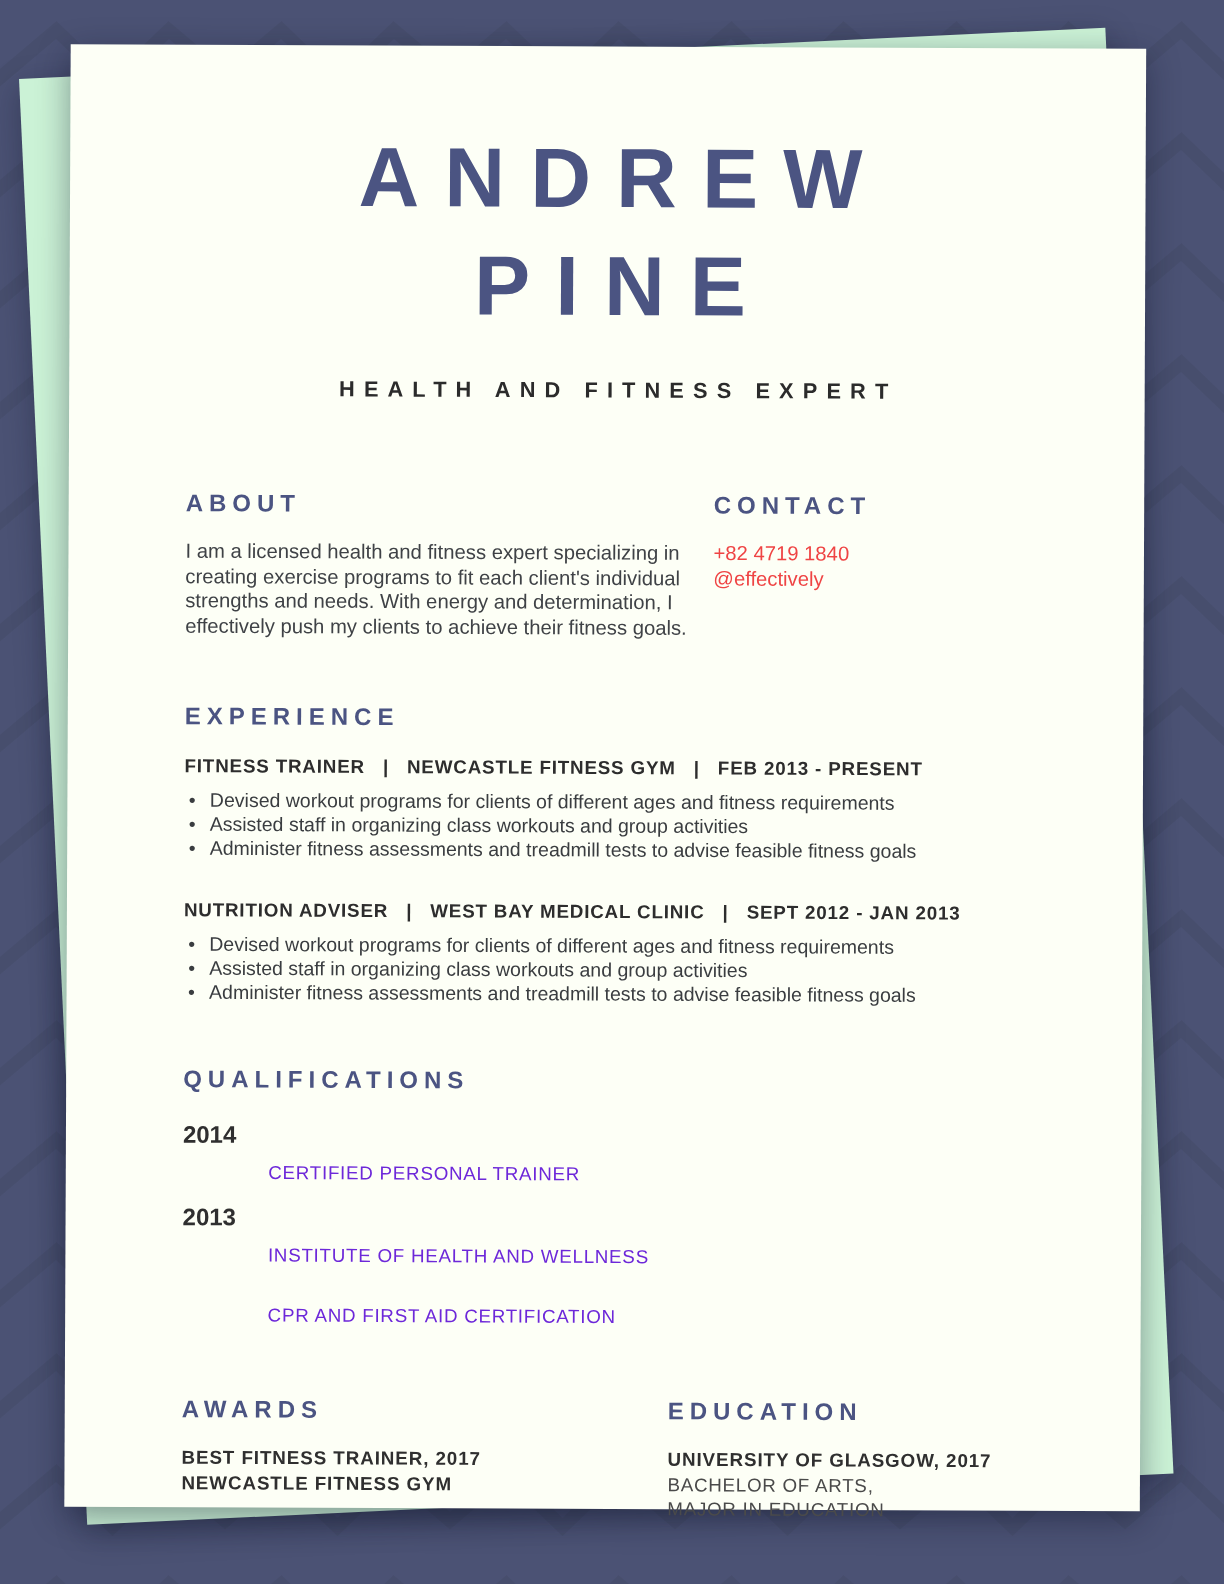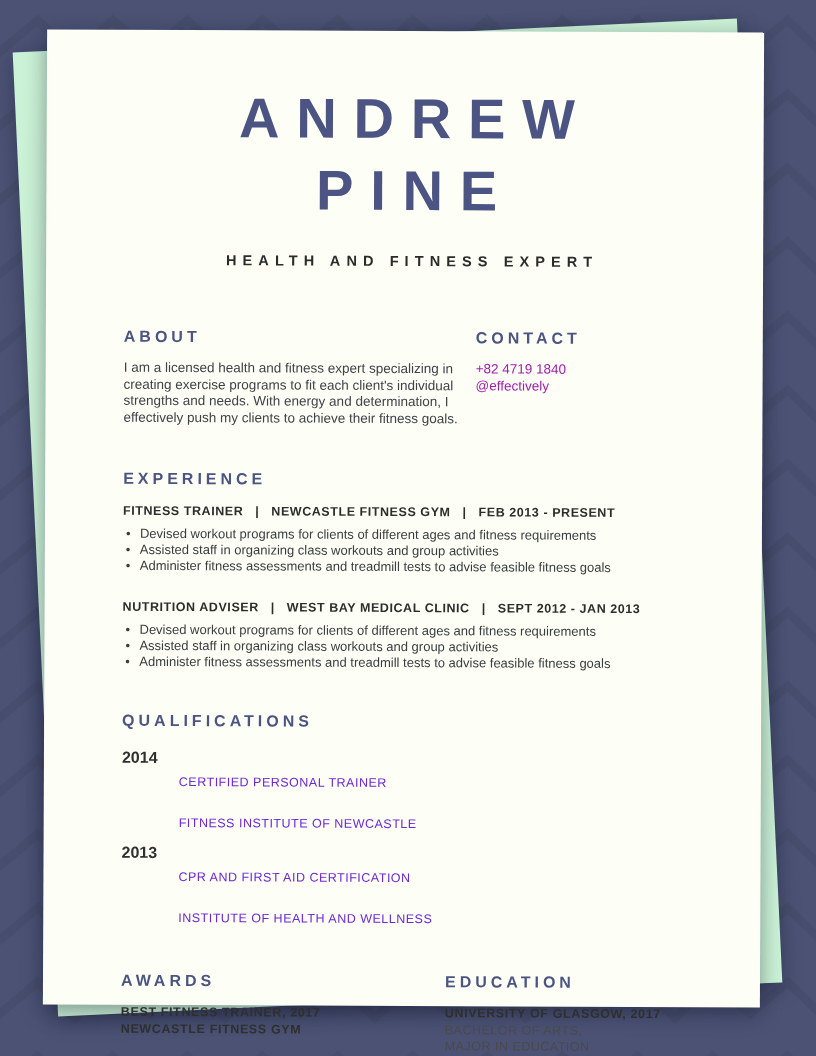--- a/index.html
+++ b/index.html
@@ -56,21 +56,21 @@
   .row { display: flex; }
   .row-about { margin-top: 60px; }
   .col-about { width: 352px; flex: 0 0 352px; padding-right: 12px; box-sizing: border-box; }
   .col-contact { flex: 1; }
 
   .about-text {
     margin: 0;
     font-size: 13.5px; line-height: 16.5px;
     color: #3f4246;
   }
-  .contact-line { font-size: 13.5px; line-height: 16.5px; color: #a21caf; }
+  .contact-line { font-size: 13.5px; line-height: 16.5px; color: #ef4444; }
 
   .experience { margin-top: 44px; }
   .experience h2 { margin-bottom: 0; }
   .job { margin-top: 16px; }
   .job + .job { margin-top: 26px; }
   .job-header {
     font-size: 12.5px; font-weight: 700;
     letter-spacing: 0.045em;
     color: #2d2d2d;
     white-space: nowrap;
@@ -200,29 +200,28 @@
   </section>
 
   <section class="row row-quals">
     <div class="col-quals quals">
       <h2>QUALIFICATIONS</h2>
 
       <div class="qual-item">
         <div class="qual-year">2014</div>
         <div class="qual-lines">
           <div class="qual-line">CERTIFIED PERSONAL TRAINER</div>
-          <div class="qual-line">FITNESS INSTITUTE OF NEWCASTLE</div>
         </div>
       </div>
 
       <div class="qual-item">
         <div class="qual-year">2013</div>
         <div class="qual-lines">
+          <div class="qual-line">INSTITUTE OF HEALTH AND WELLNESS</div>
           <div class="qual-line">CPR AND FIRST AID CERTIFICATION</div>
-          <div class="qual-line">INSTITUTE OF HEALTH AND WELLNESS</div>
         </div>
       </div>
 
     </div>
 
   </section>
 
   <section class="row row-awards">
     <div class="col-quals">
       <h2>AWARDS</h2>

